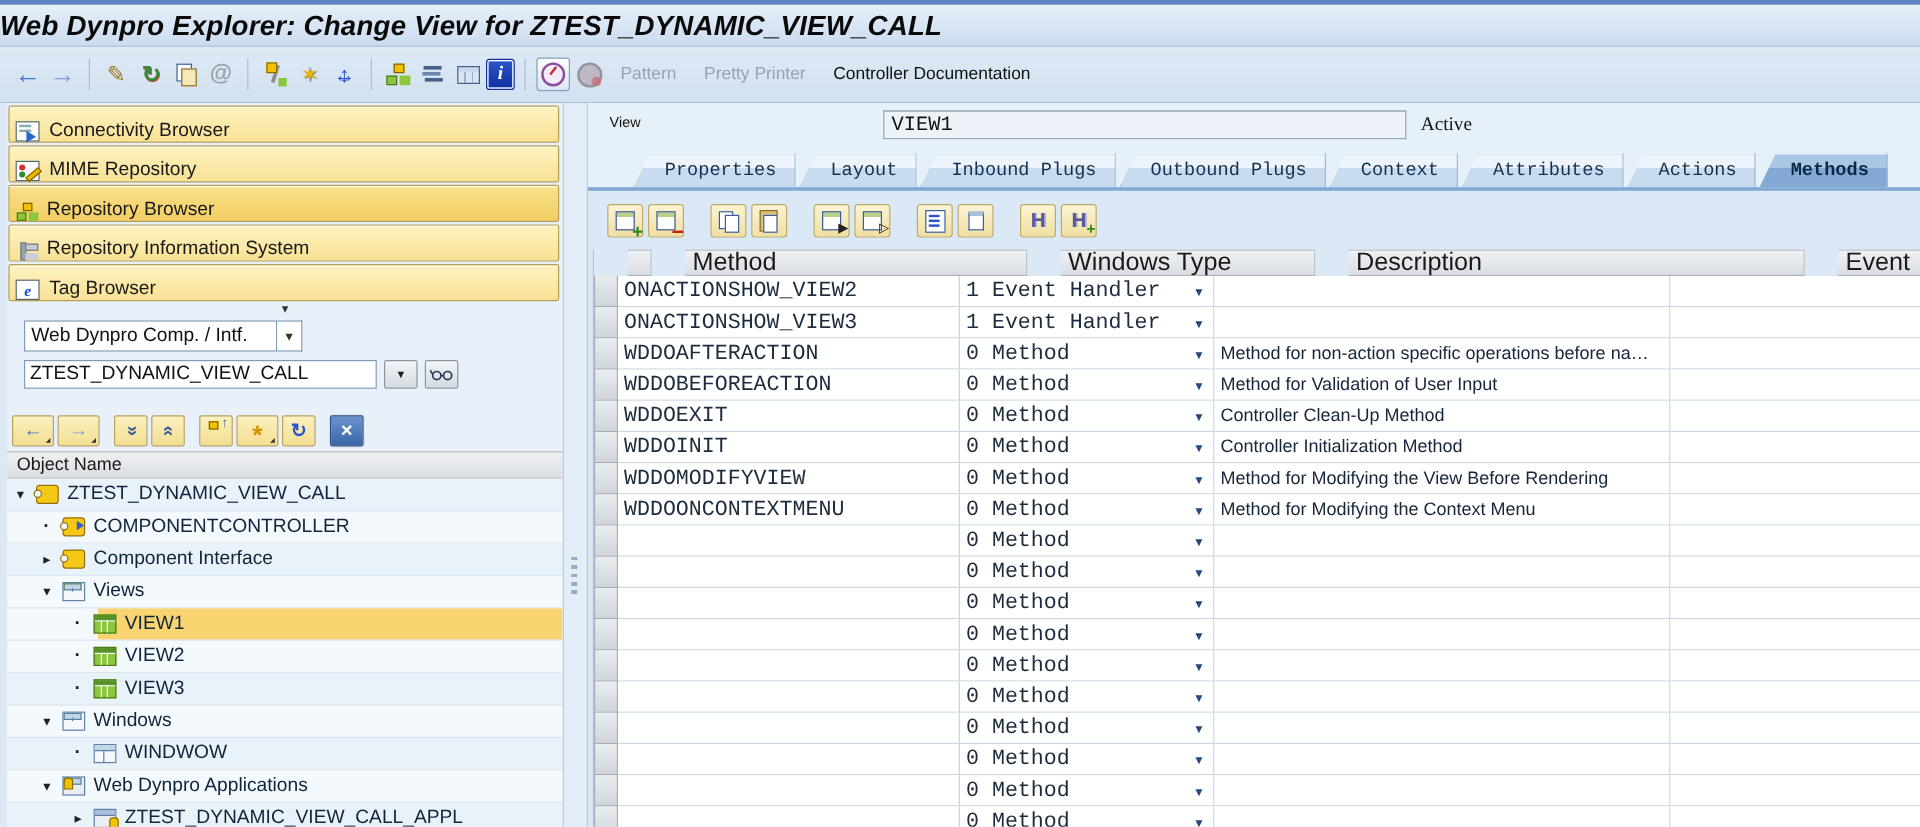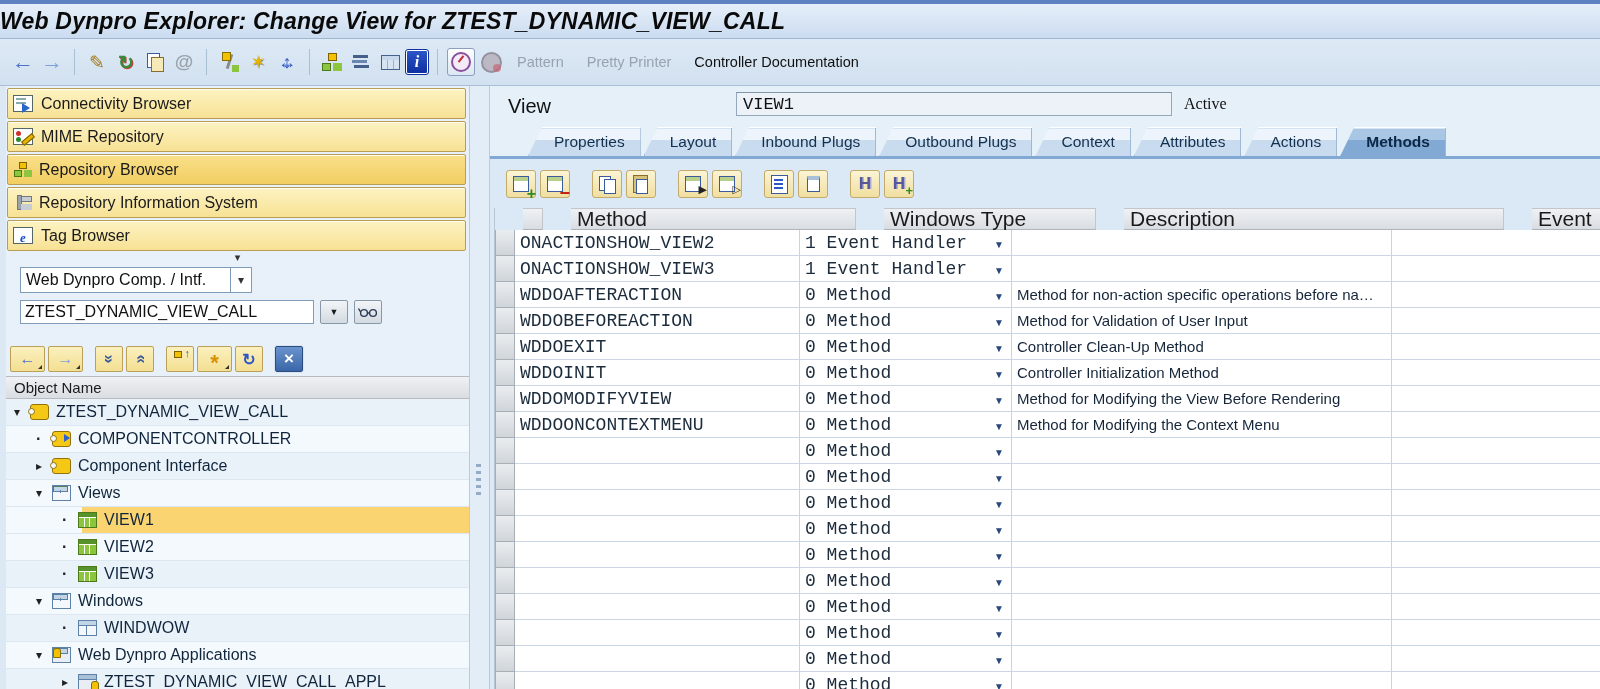--- a/index.html
+++ b/index.html
@@ -51,21 +51,21 @@
   
   .bodyrow{display:flex;height:604px;}
   .left{width:463px;flex:none;background:#E8F1F9;display:flex;flex-direction:column;overflow:hidden;border-left:6px solid #DCE8F4;}
   .splitter{width:19px;flex:none;background:#E3EDF7;border-left:1px solid #B8CCE0;border-right:1px solid #B8CCE0;position:relative;}
   .splitter .grip{position:absolute;left:6px;top:378px;width:5px;height:32px;
      background:repeating-linear-gradient(#96ACC6 0 3px,transparent 3px 7px);}
   .main{flex:1;min-width:0;background:#E6F0F9;display:flex;flex-direction:column;}
 
   
   .bbtn{height:29px;margin:2px 3px 0 1px;background:linear-gradient(#FDF3C2,#F7E194);border:1px solid #B99D54;border-radius:2px;
-        box-shadow:inset 0 1px 0 #FFFDF0;display:flex;align-items:center;font-size:16px;color:#1A1A1A;cursor:pointer;}
+        box-shadow:inset 0 1px 0 #FFFDF0;display:flex;align-items:flex-end;font-size:16px;color:#1A1A1A;cursor:pointer;}
   .bbtn.selected{background:linear-gradient(#F9E08A,#F2CE62);}
   .bi{width:18px;height:15px;position:relative;flex:none;margin:0 8px 0 5px;}
   .bi-conn{background:#FFF;border:1px solid #566;}
   .bi-conn::before{content:"";position:absolute;left:2px;top:2px;width:10px;height:2px;background:#8AA;box-shadow:0 4px 0 #8AA;}
   .bi-conn::after{content:"";position:absolute;right:-3px;bottom:-2px;border:5px solid transparent;border-left:8px solid #2B66C8;}
   .bi-mime{background:#FFF;border:1px solid #566;}
   .bi-mime::before{content:"";position:absolute;left:2px;top:2px;width:5px;height:5px;border-radius:50%;background:#D03030;box-shadow:0 6px 0 #2B8A2B;}
   .bi-mime::after{content:"";position:absolute;right:-3px;bottom:2px;width:12px;height:3px;background:#E8B800;border:1px solid #806000;transform:rotate(-40deg);}
   .bi-repb::before{content:"";position:absolute;left:6px;top:0;width:6px;height:5px;background:#F2C200;border:1px solid #806000;}
   .bi-repb::after{content:"";position:absolute;left:1px;bottom:0;width:6px;height:5px;background:#8CC63E;border:1px solid #4C7A18;box-shadow:10px 0 0 #8CC63E;}
@@ -135,34 +135,34 @@
   .ic-view::after{content:"";position:absolute;left:5px;top:4px;bottom:0;width:1px;background:#FFF;box-shadow:5px 0 0 #FFF;}
   .ic-window{background:#F4F8FC;border:1px solid #5E81A8;}
   .ic-window::before{content:"";position:absolute;left:0;right:0;top:0;height:4px;background:#C3D6E8;border-bottom:1px solid #5E81A8;}
   .ic-window::after{content:"";position:absolute;left:7px;top:4px;bottom:0;width:1px;background:#5E81A8;}
   .ic-appl{background:#E8EEF4;border:1px solid #5E81A8;}
   .ic-appl::before{content:"";position:absolute;left:0;right:0;top:0;height:4px;background:#A8C0D8;border-bottom:1px solid #5E81A8;}
   .ic-appl::after{content:"";position:absolute;right:-3px;bottom:-2px;width:6px;height:8px;background:#F2C200;border:1px solid #8A6D00;border-radius:3px 3px 0 0;}
 
   
   .viewrow{height:37px;position:relative;flex:none;}
-  .viewrow .lbl{position:absolute;left:18px;top:9px;font-size:20px;color:#111;}
+  .viewrow .lbl{position:absolute;left:18px;top:9px;font-size:12px;color:#111;}
   .viewrow .vinput{position:absolute;left:246px;top:6px;width:428px;height:22px;background:#EDF2F8;
       border:1px solid #93A8BD;border-top-color:#7F94A9;display:flex;align-items:center;padding-left:6px;
       font-family:"Liberation Mono",monospace;font-size:17px;color:#111;}
   .viewrow .active{position:absolute;left:694px;top:9px;font-size:16px;color:#111;font-family:Liberation Serif, serif;}
 
   .tabstrip{height:33px;flex:none;position:relative;display:flex;align-items:flex-end;padding-left:38px;}
   .tab{position:relative;height:29px;margin-right:3px;padding:0 16px 0 26px;display:flex;align-items:center;
        font-size:15.5px;color:#13304E;white-space:nowrap;}
   .tab .tabbg{position:absolute;inset:0;clip-path:polygon(14px 0,100% 0,100% 100%,0 100%);
        background:linear-gradient(#EDF4FB 0 45%,#C9DCEF 45%);box-shadow:inset 0 1px 0 #FFF,inset 1px 0 0 #9FB8D4,inset -1px 0 0 #9FB8D4,inset 0 2px 0 #D4E4F2;}
   .tab.active{font-weight:bold;color:#0D2846;}
   .tab.active .tabbg{background:linear-gradient(#A9C6E4 0 45%,#82A9D4 45%);}
-  .tab span{position:relative;}
+  .tab span{position:relative;font-family:Liberation Mono, monospace;}
 
   .content{flex:1;background:#DBE8F5;border-top:3px solid #82A9D4;display:flex;flex-direction:column;overflow:hidden;}
 
   .tabletools{margin:11px 0 0 16px;display:flex;align-items:center;gap:4px;flex:none;}
   .mtb{width:28px;height:26px;background:linear-gradient(#FBF4D4,#F1DFA0);border:1px solid #C2AB6A;border-radius:3px;
        display:flex;align-items:center;justify-content:center;position:relative;}
   .mgap{width:14px;}
   .grid14{position:relative;width:14px;height:14px;border:1px solid #3A5C9C;background:
       linear-gradient(#B9D08A 0 4px,#FFF 4px);}
   .m-ins .plus{position:absolute;right:-1px;bottom:-3px;font-size:16px;font-weight:900;color:#2F8A1F;line-height:12px;}

